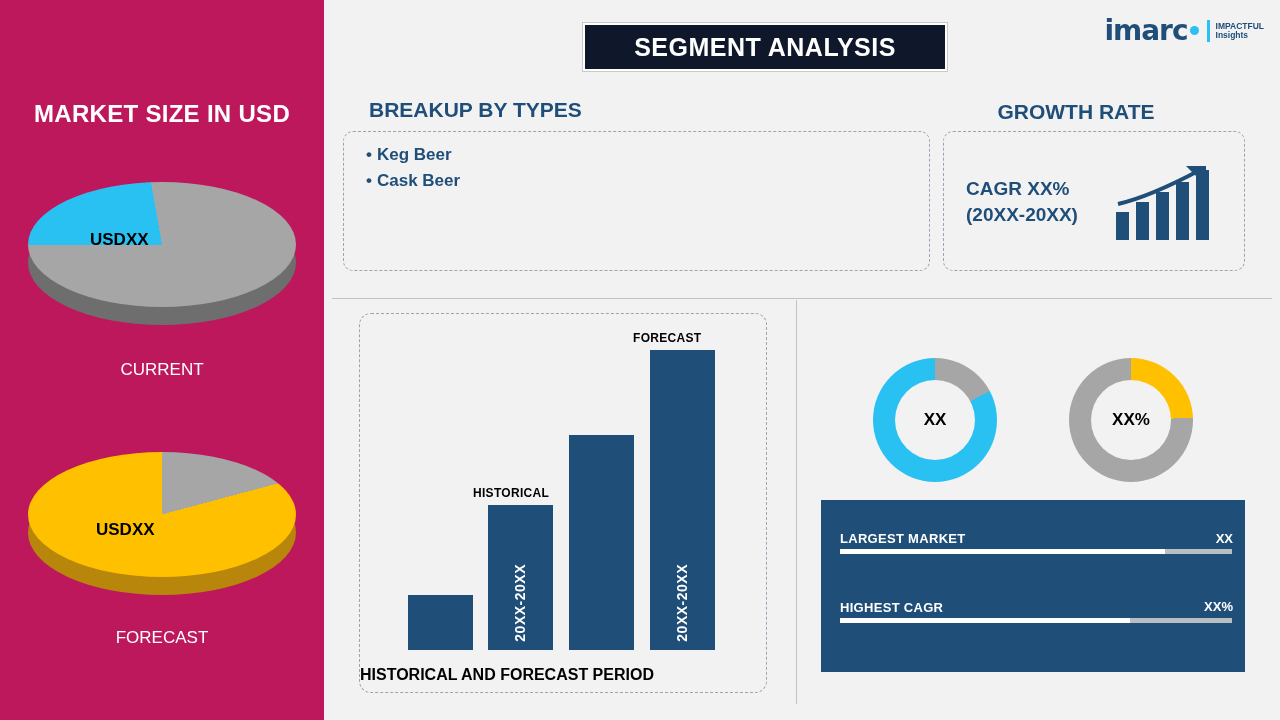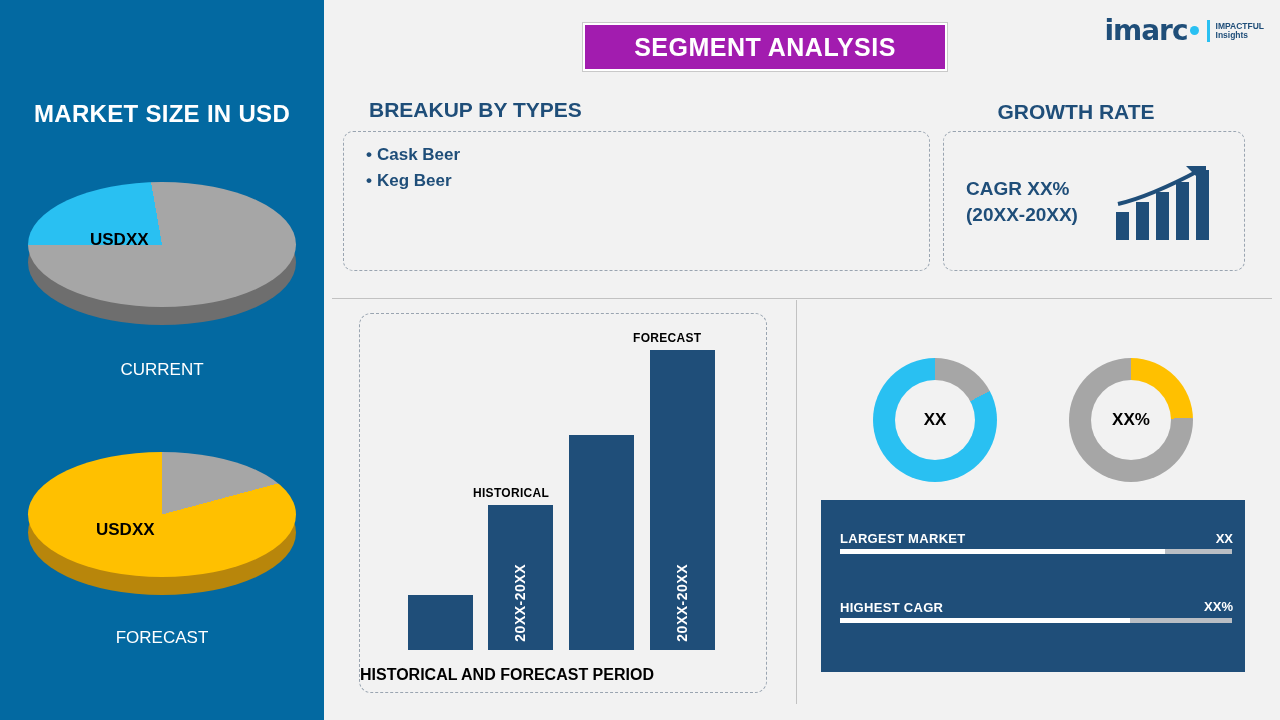--- a/index.html
+++ b/index.html
@@ -9,21 +9,21 @@
     background: #ffffff;
     overflow: hidden;
     position: relative;
   }
 
   
   #sidebar {
     position: absolute;
     left: 0; top: 0;
     width: 324px; height: 720px;
-    background: #0369a1;
+    background: #be185d;
   }
   #sidebar-title {
     position: absolute;
     top: 100px; left: 0; width: 324px;
     text-align: center;
     color: #ffffff;
     font-size: 24px;
     font-weight: bold;
     letter-spacing: 0.3px;
   }
@@ -72,21 +72,21 @@
   #caption-current { top: 360px; }
   #caption-forecast { top: 628px; }
 
   
   #right { position: absolute; left: 324px; top: 0; width: 956px; height: 720px; background: #f2f2f2; }
 
   #header-banner {
     position: absolute;
     left: 259px; top: 23px;
     width: 364px; height: 48px;
-    background: #a21caf;
+    background: #0f172a;
     border: 2px solid #ffffff;
     box-shadow: 0 0 0 1px #c9c9c9;
     display: flex; align-items: center; justify-content: center;
   }
   #header-title {
     color: #ffffff;
     font-size: 25px;
     font-weight: bold;
     letter-spacing: 0.5px;
   }
@@ -276,24 +276,24 @@
     <span id="logo-bar" style="margin-left:8px"></span>
     <span id="logo-tag">
       <div>IMPACTFUL</div>
       <div>Insights</div>
     </span>
   </div>
 
   <div id="head-types" class="sec-head">BREAKUP BY TYPES</div>
   <div id="types-box">
     <div class="bullet-row">
+      <span class="bullet-dot">•</span><span>Keg Beer</span>
+    </div>
+    <div class="bullet-row">
       <span class="bullet-dot">•</span><span>Cask Beer</span>
-    </div>
-    <div class="bullet-row">
-      <span class="bullet-dot">•</span><span>Keg Beer</span>
     </div>
   </div>
 
   <div id="head-growth" class="sec-head">GROWTH RATE</div>
   <div id="growth-box">
     <div id="cagr-text">
       <div>CAGR XX%</div>
       <div>(20XX-20XX)</div>
     </div>
     <svg id="growth-chart" viewBox="0 0 108 78">

